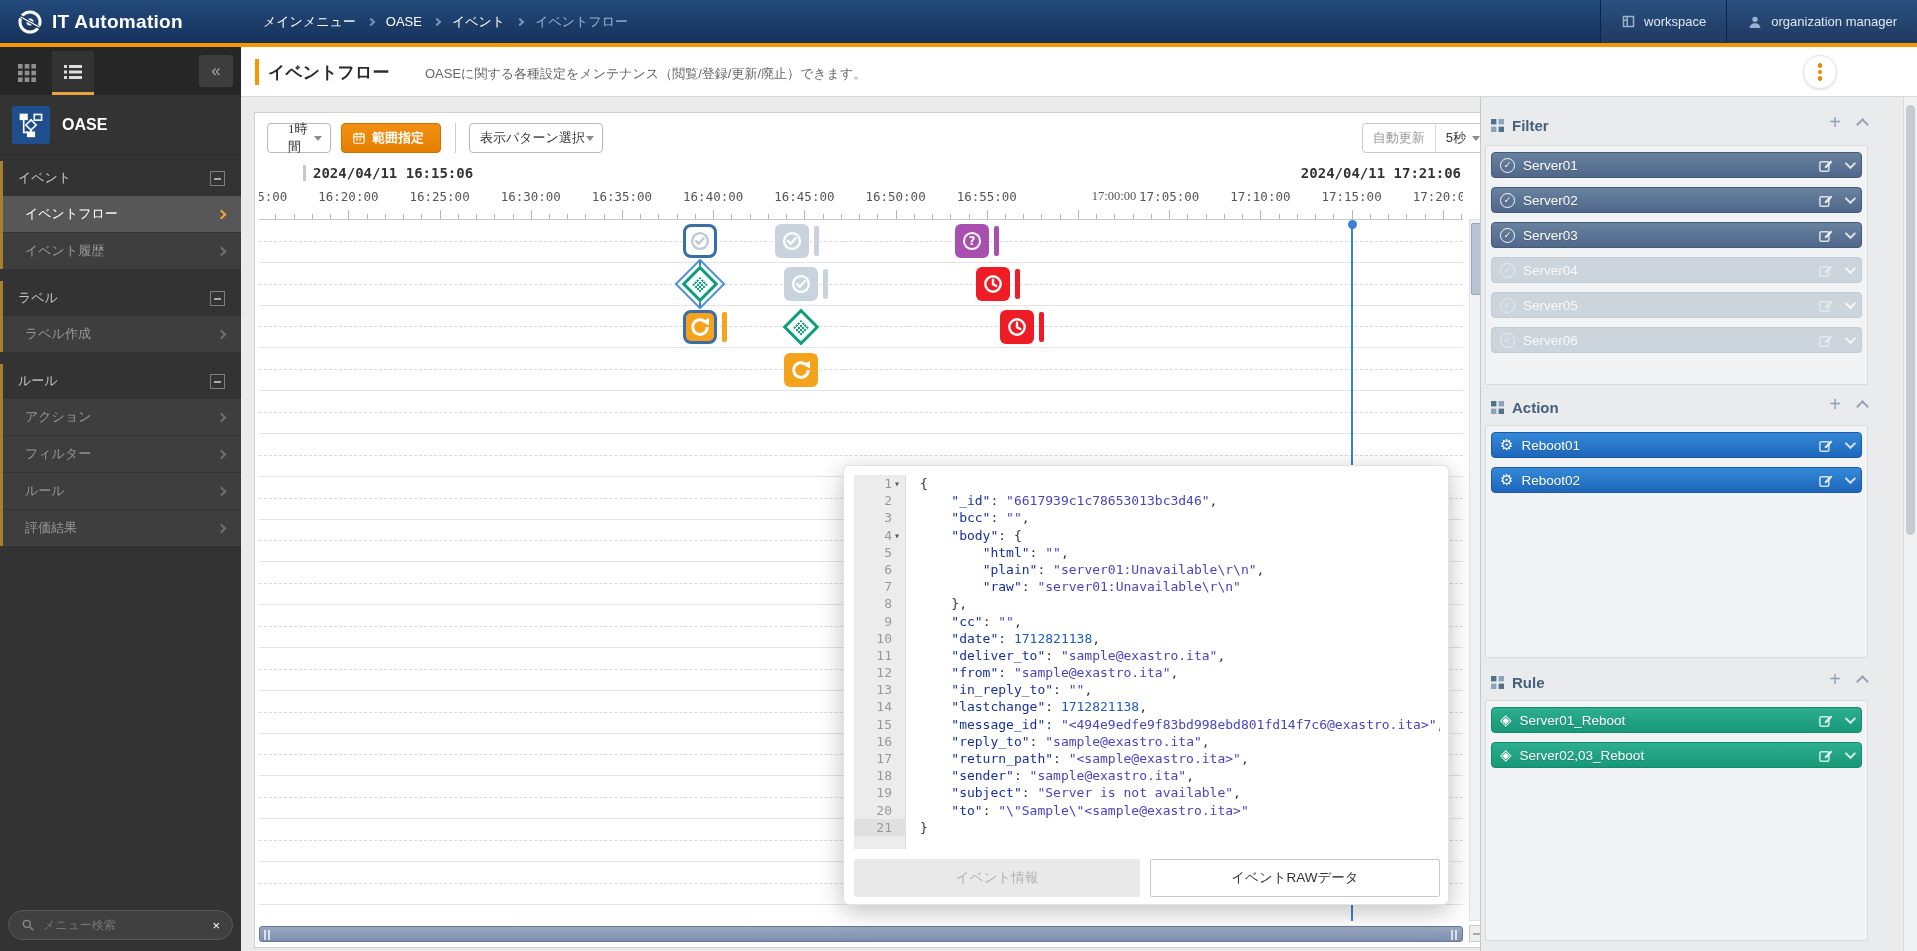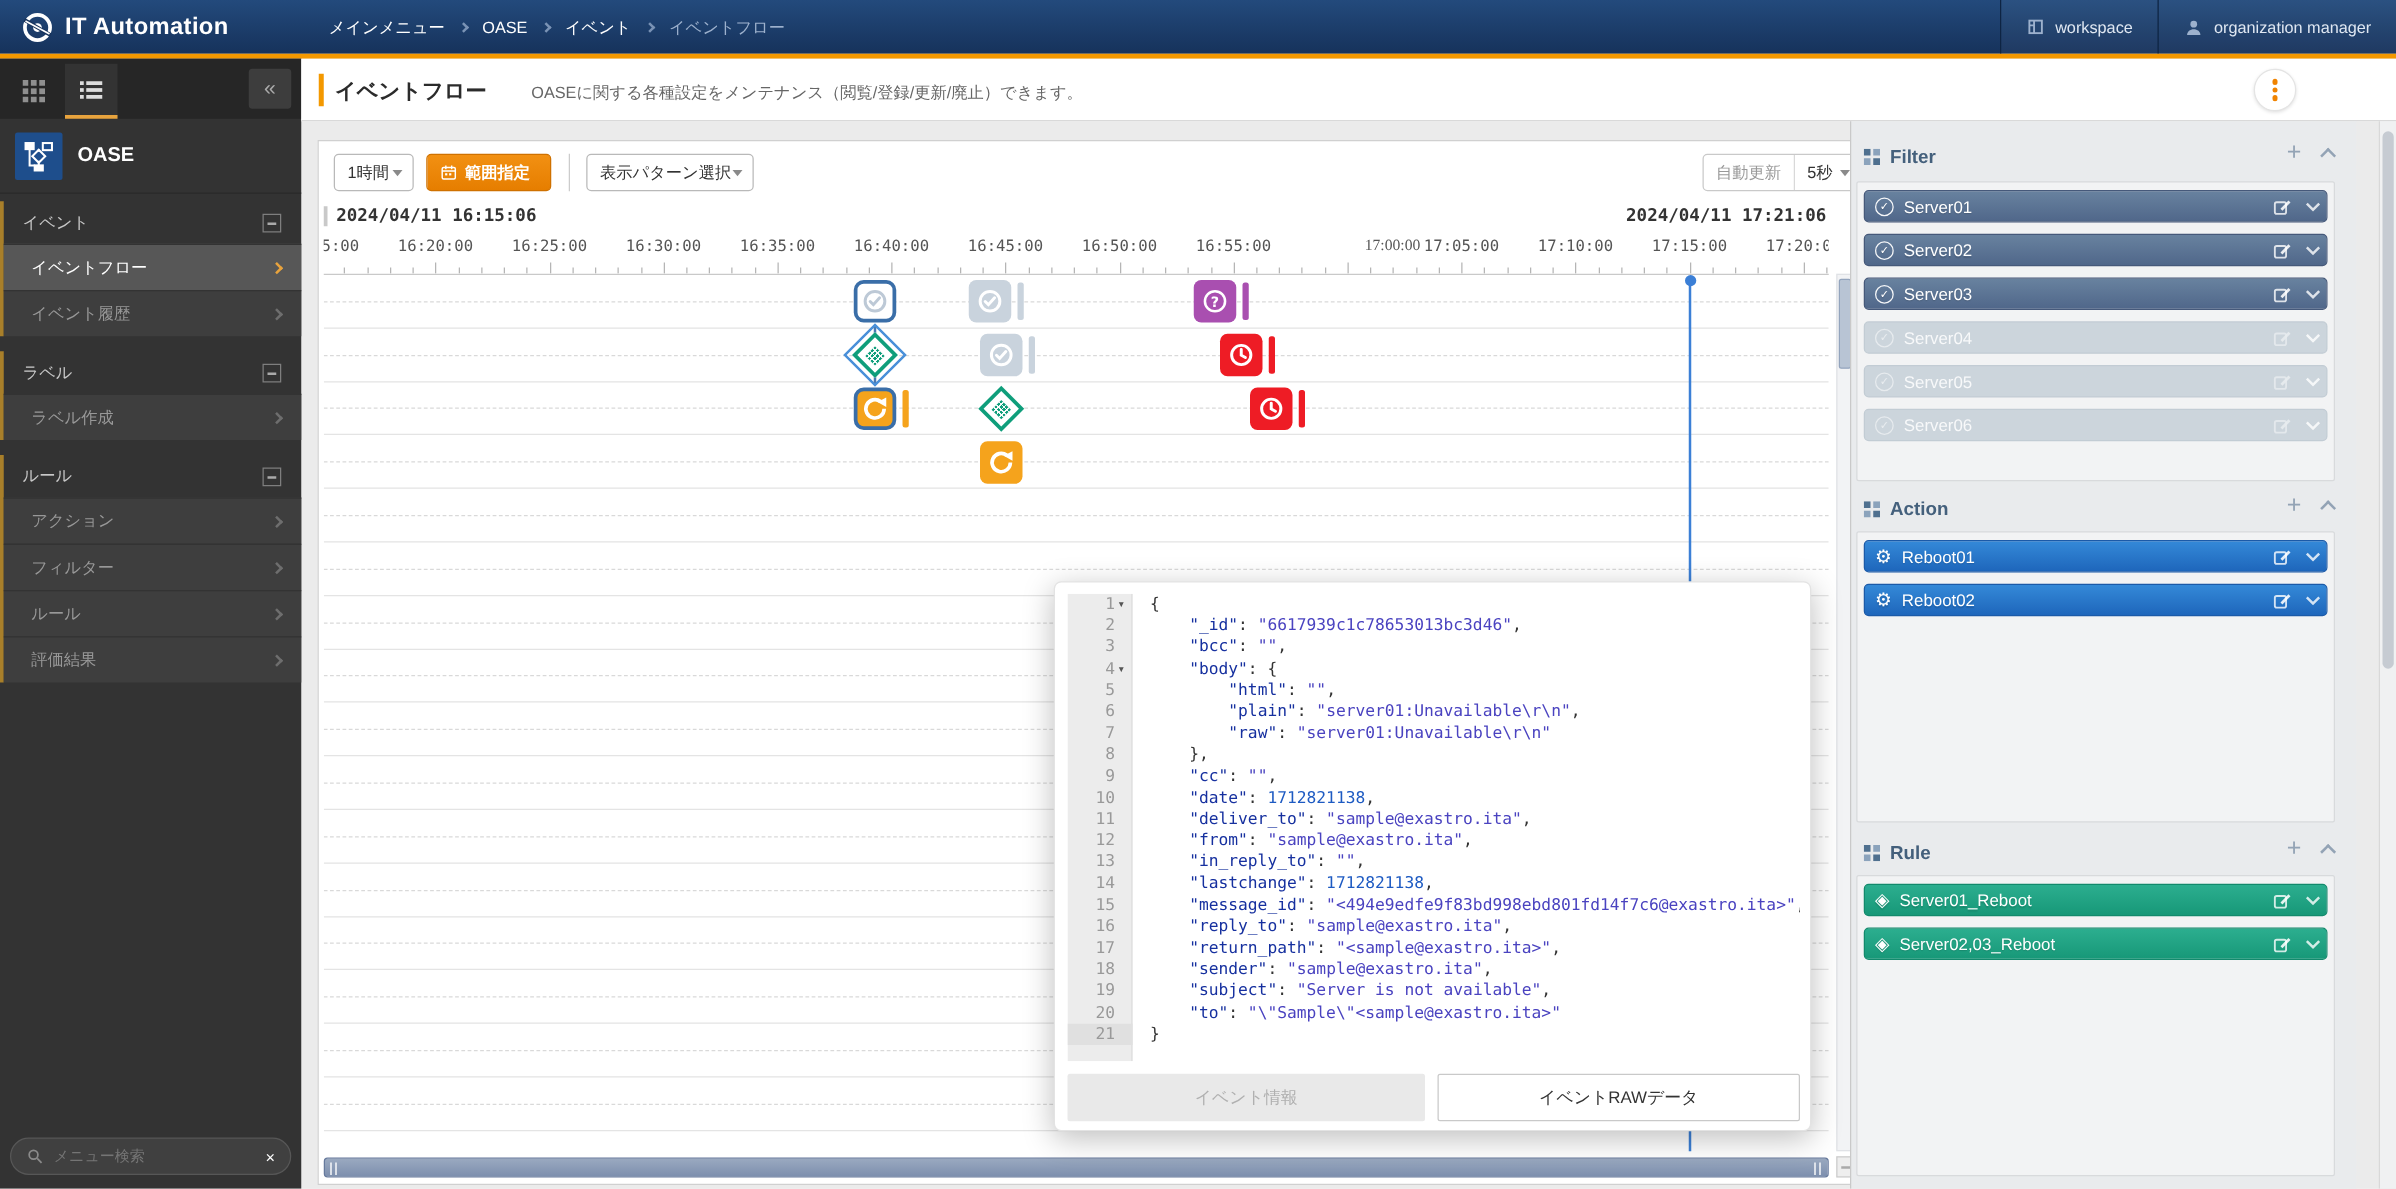--- a/index.html
+++ b/index.html
@@ -55,35 +55,35 @@
   #page-title { left:27px; top:14px; font-size:17px; font-weight:bold; color:#2b2b2b; }
   #page-desc { left:184px; top:18px; font-size:13px; color:#666; }
   #dots-btn { left:1562px; top:8px; width:34px; height:34px; border-radius:50%; background:#fff;
     border:1px solid #e4e4e4; box-shadow:0 1px 3px rgba(0,0,0,.12); cursor:pointer;
     display:flex; flex-direction:column; align-items:center; justify-content:center; gap:2px; }
   #dots-btn i { width:4.5px; height:4.5px; border-radius:50%; background:#f08300; }
 
   
   #main-panel { left:254px; top:112px; width:1248px; height:836px; background:#fff; border:1px solid #d0d0d0; }
   .btn { position:absolute; top:10px; height:30px; border-radius:4px; font-size:13px; display:flex; align-items:center; cursor:pointer; }
-  #period-btn { left:12px; width:64px; background:#fff; border:1px solid #b9b9b9; color:#333; padding-left:10px; }
+  #period-btn { left:12px; width:64px; background:#fff; border:1px solid #b9b9b9; color:#333; padding-left:20px;font-family:Liberation Serif, serif; }
   #range-btn { left:86px; width:100px; background:linear-gradient(180deg,#f29012,#e67e00); border:1px solid #cf7100;
     color:#fff; font-weight:bold; gap:6px; padding-left:10px; }
   #tb-divider { position:absolute; left:200px; top:10px; width:1px; height:30px; background:#ccc; }
   #pattern-btn { left:214px; width:134px; background:#fff; border:1px solid #b9b9b9; color:#333; padding-left:10px; }
   .caret { margin-left:auto; margin-right:8px; width:0; height:0; border-left:4px solid transparent;
     border-right:4px solid transparent; border-top:5px solid #8a8a8a; }
   #auto-update { position:absolute; right:14px; top:10px; height:30px; border:1px solid #c9c9c9; border-radius:4px;
     display:flex; align-items:center; background:#fff; }
   #auto-update .lbl { color:#999; font-size:13px; padding:0 10px; }
   #auto-update .sep { width:1px; height:28px; background:#d9d9d9; }
   #auto-update .val { color:#333; font-size:13px; padding:0 6px 0 10px; display:flex; align-items:center; gap:6px; cursor:pointer; }
 
   .tl-date { position:absolute; top:52px; font-family:"DejaVu Sans Mono","Liberation Mono",monospace;
-    font-weight:bold; font-size:14px; color:#333; }
+    font-weight:bold; font-size:14px; color:#333;margin-left:44px; }
   #tl-date-left { left:4px; border-left:3px solid #c9c9c9; padding-left:7px; }
   #tl-date-right { right:40px; }
 
   #axis { left:4px; top:76px; width:1204px; height:30px; overflow:hidden; }
   .tick-label { position:absolute; top:0; transform:translateX(-50%);
     font-family:"DejaVu Sans Mono","Liberation Mono",monospace; font-size:12.5px; color:#555; }
   .tick { position:absolute; bottom:0; width:1px; background:#b5b5b5; }
   #rows { left:4px; top:106px; width:1204px; height:702px; overflow:hidden; border-top:1px solid #c9c9c9; background:#fff; }
   .t-row { position:relative; width:100%; height:42.8px; border-bottom:1px solid #e4e4e4; }
   .t-row::after { content:""; position:absolute; left:0; right:0; top:50%; border-top:1px dashed #d9d9d9; }

